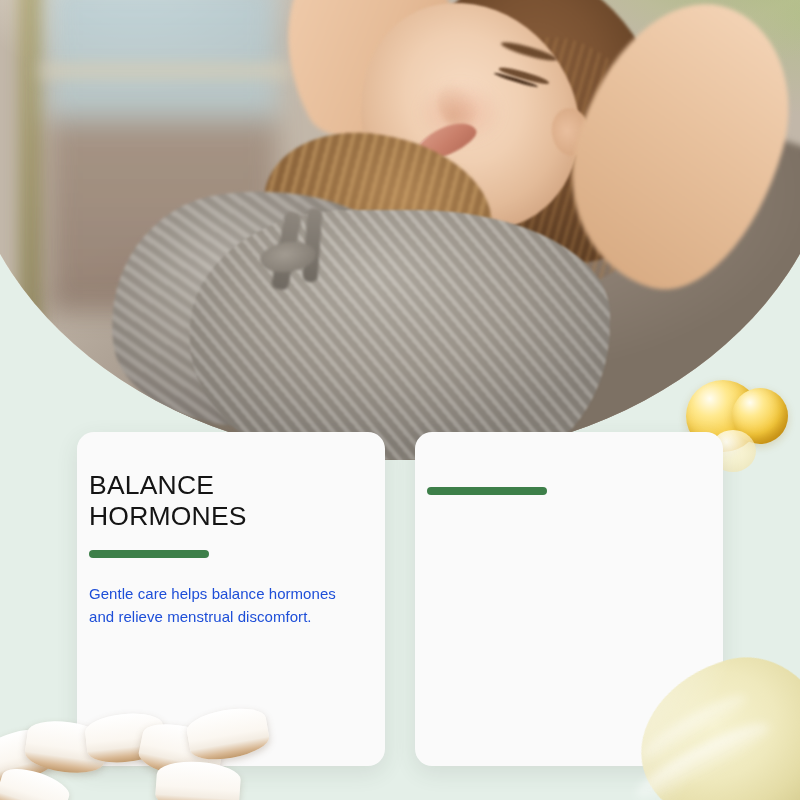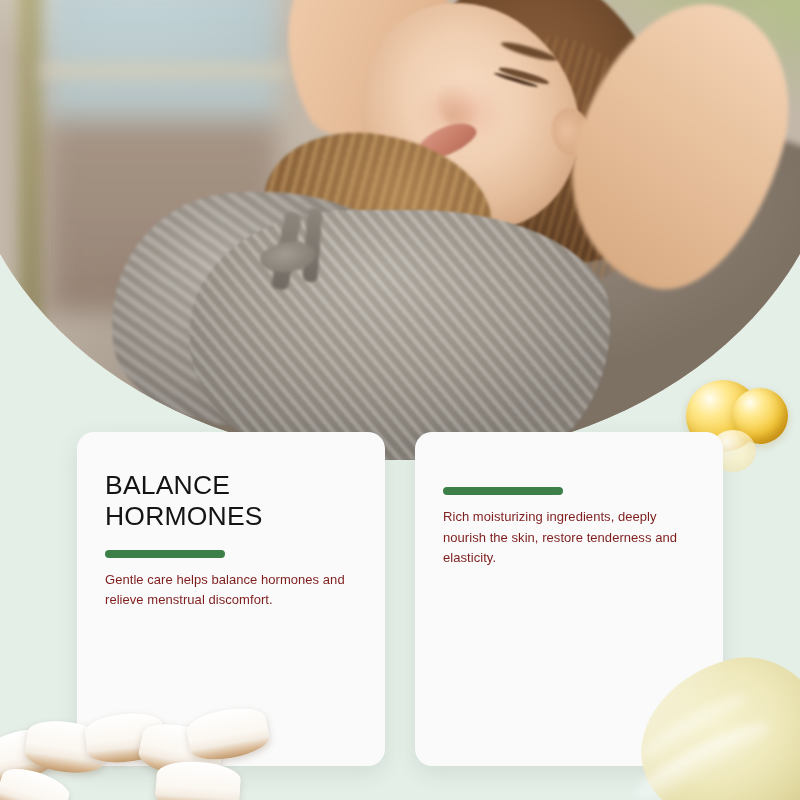--- a/index.html
+++ b/index.html
@@ -217,42 +217,42 @@
   .cards {
     position:absolute; left:77px; top:432px;
     width:646px; height:334px;
     display:flex; gap:30px;
   }
   .card {
     position:relative;
     flex:1 1 0;
     background:#fafafa;
     border-radius:17px;
-    padding:38px 26px 0 28px;
+    padding:38px 26px 0 12px;
     box-shadow:0 7px 22px rgba(60,70,60,.11);
   }
   .card-title {
     font-size:26.5px;
     line-height:1.18;
     font-weight:400;
     letter-spacing:.2px;
     color:#141414;
     white-space:pre-line;
   }
   .card-rule {
     margin-top:17px;
     width:120px; height:8px;
     border-radius:5px;
     background:#3d7f49;
   }
   .card-body {
-    margin-top:12px;
-    font-size:13px;
+    margin-top:24px;
+    font-size:15px;
     line-height:1.58;
-    color:#7f1d1d;
+    color:#1d4ed8;
     letter-spacing:.05px;
   }
 
   
   .pills { position:absolute; left:-18px; bottom:-6px; width:290px; height:130px; }
   .pill {
     position:absolute;
     border-radius:50% / 30%;
     background:linear-gradient(180deg,#ffffff 0%,#fbf7f1 52%,#f3ece2 70%,#d8b894 88%,#c19a6d 100%);
     box-shadow:0 3px 7px rgba(120,95,70,.25);
@@ -355,21 +355,20 @@
 
     <div class="card">
       <div class="card-title">BALANCE
 HORMONES</div>
       <div class="card-rule" style="background: rgb(61, 127, 73);"></div>
       <div class="card-body">Gentle care helps balance hormones and relieve menstrual discomfort.</div>
     </div>
 
     <div class="card">
       <div class="card-rule" style="background: rgb(61, 127, 73);"></div>
-      <div class="card-body">Rich moisturizing ingredients, deeply nourish the skin, restore tenderness and elasticity.</div>
     </div>
 
   </div>
 
   <div class="pills">
     <div class="pill p1"></div>
     <div class="pill p2"></div>
     <div class="pill p3"></div>
     <div class="pill p4"></div>
     <div class="pill p5"></div>

